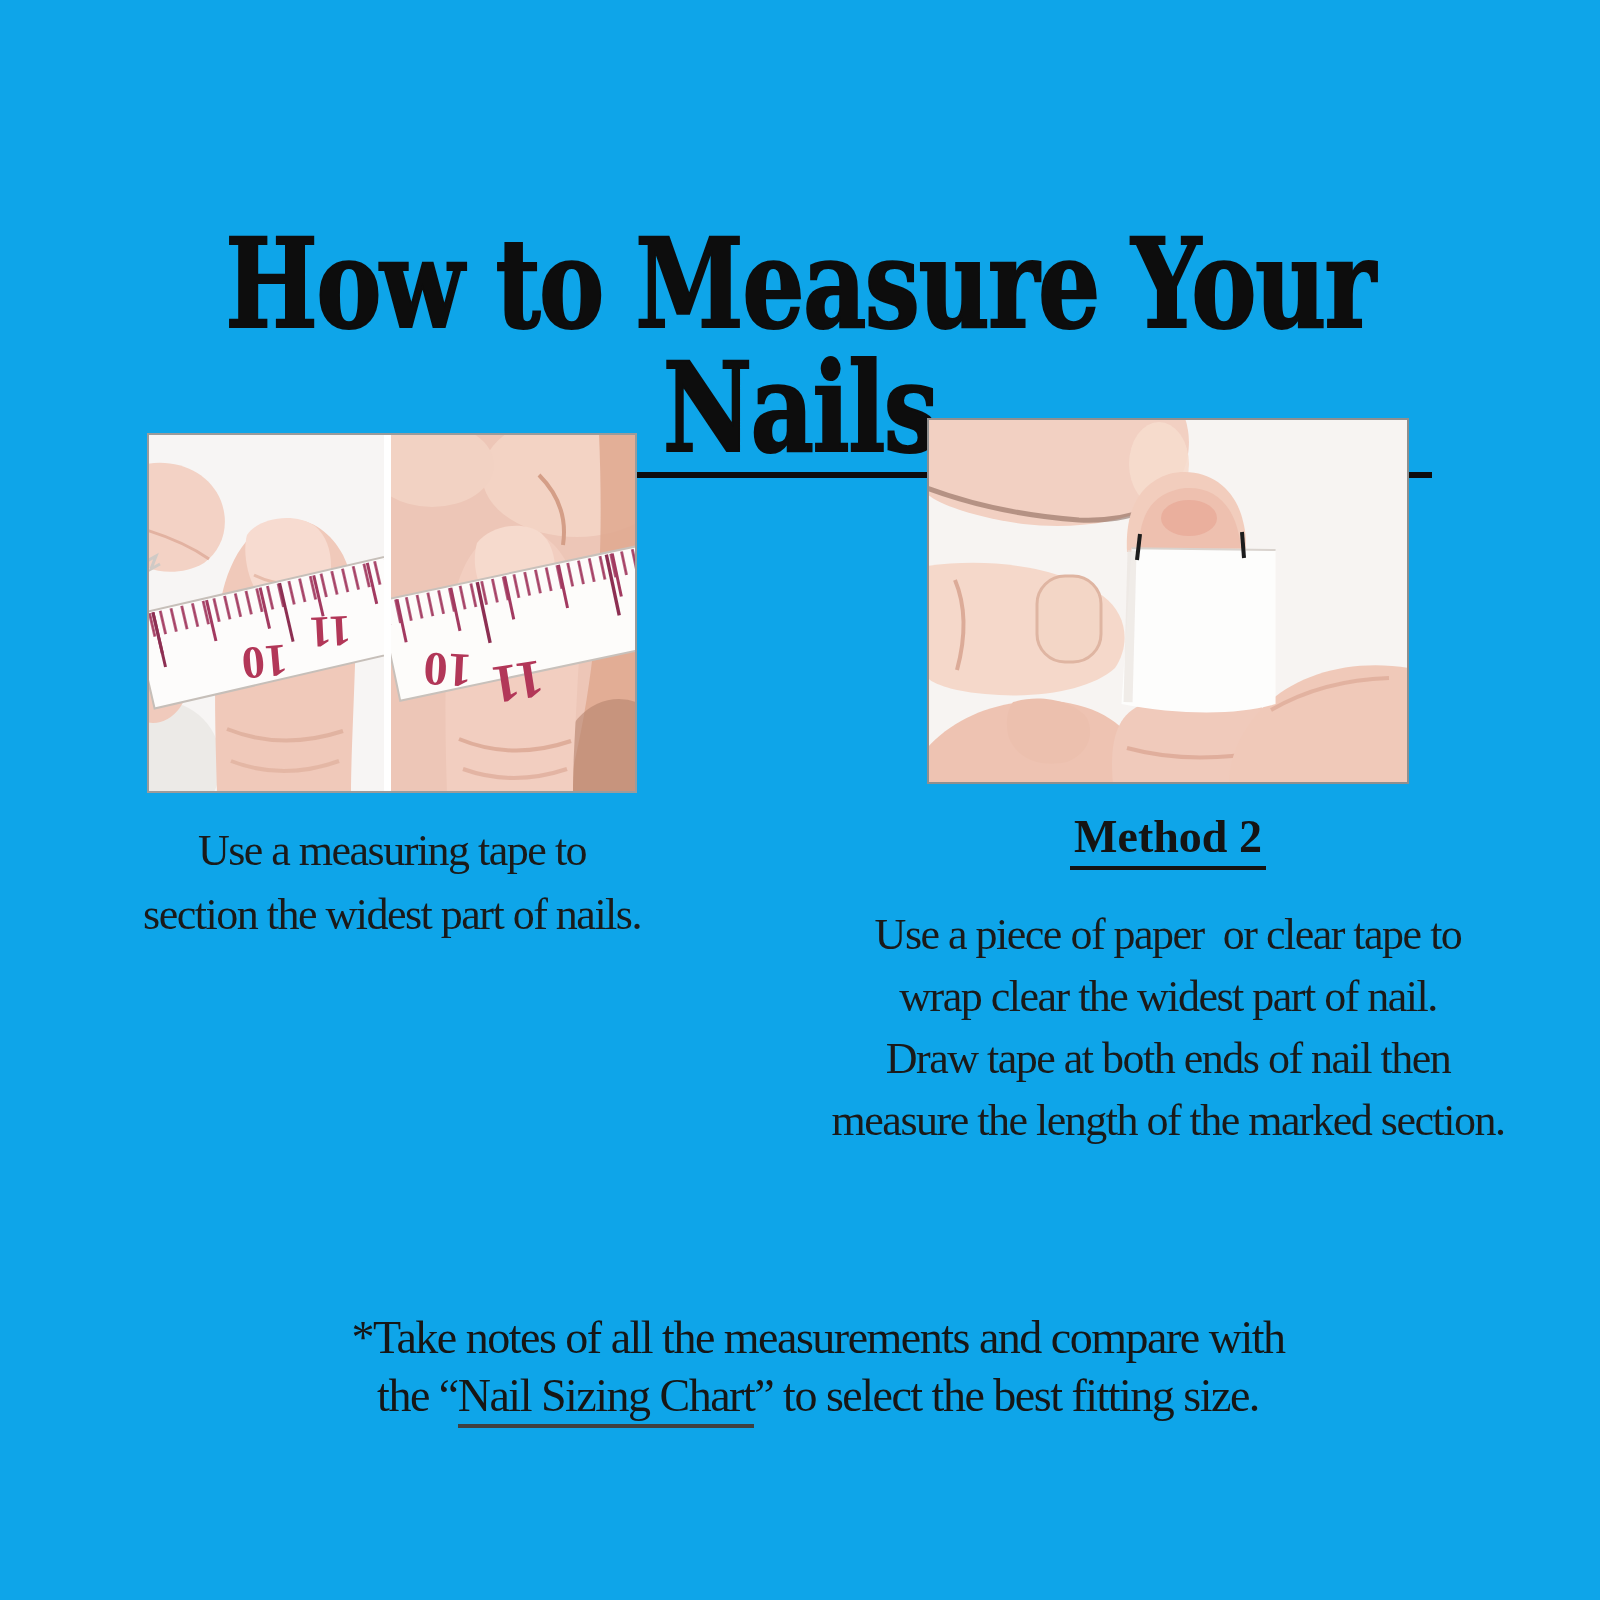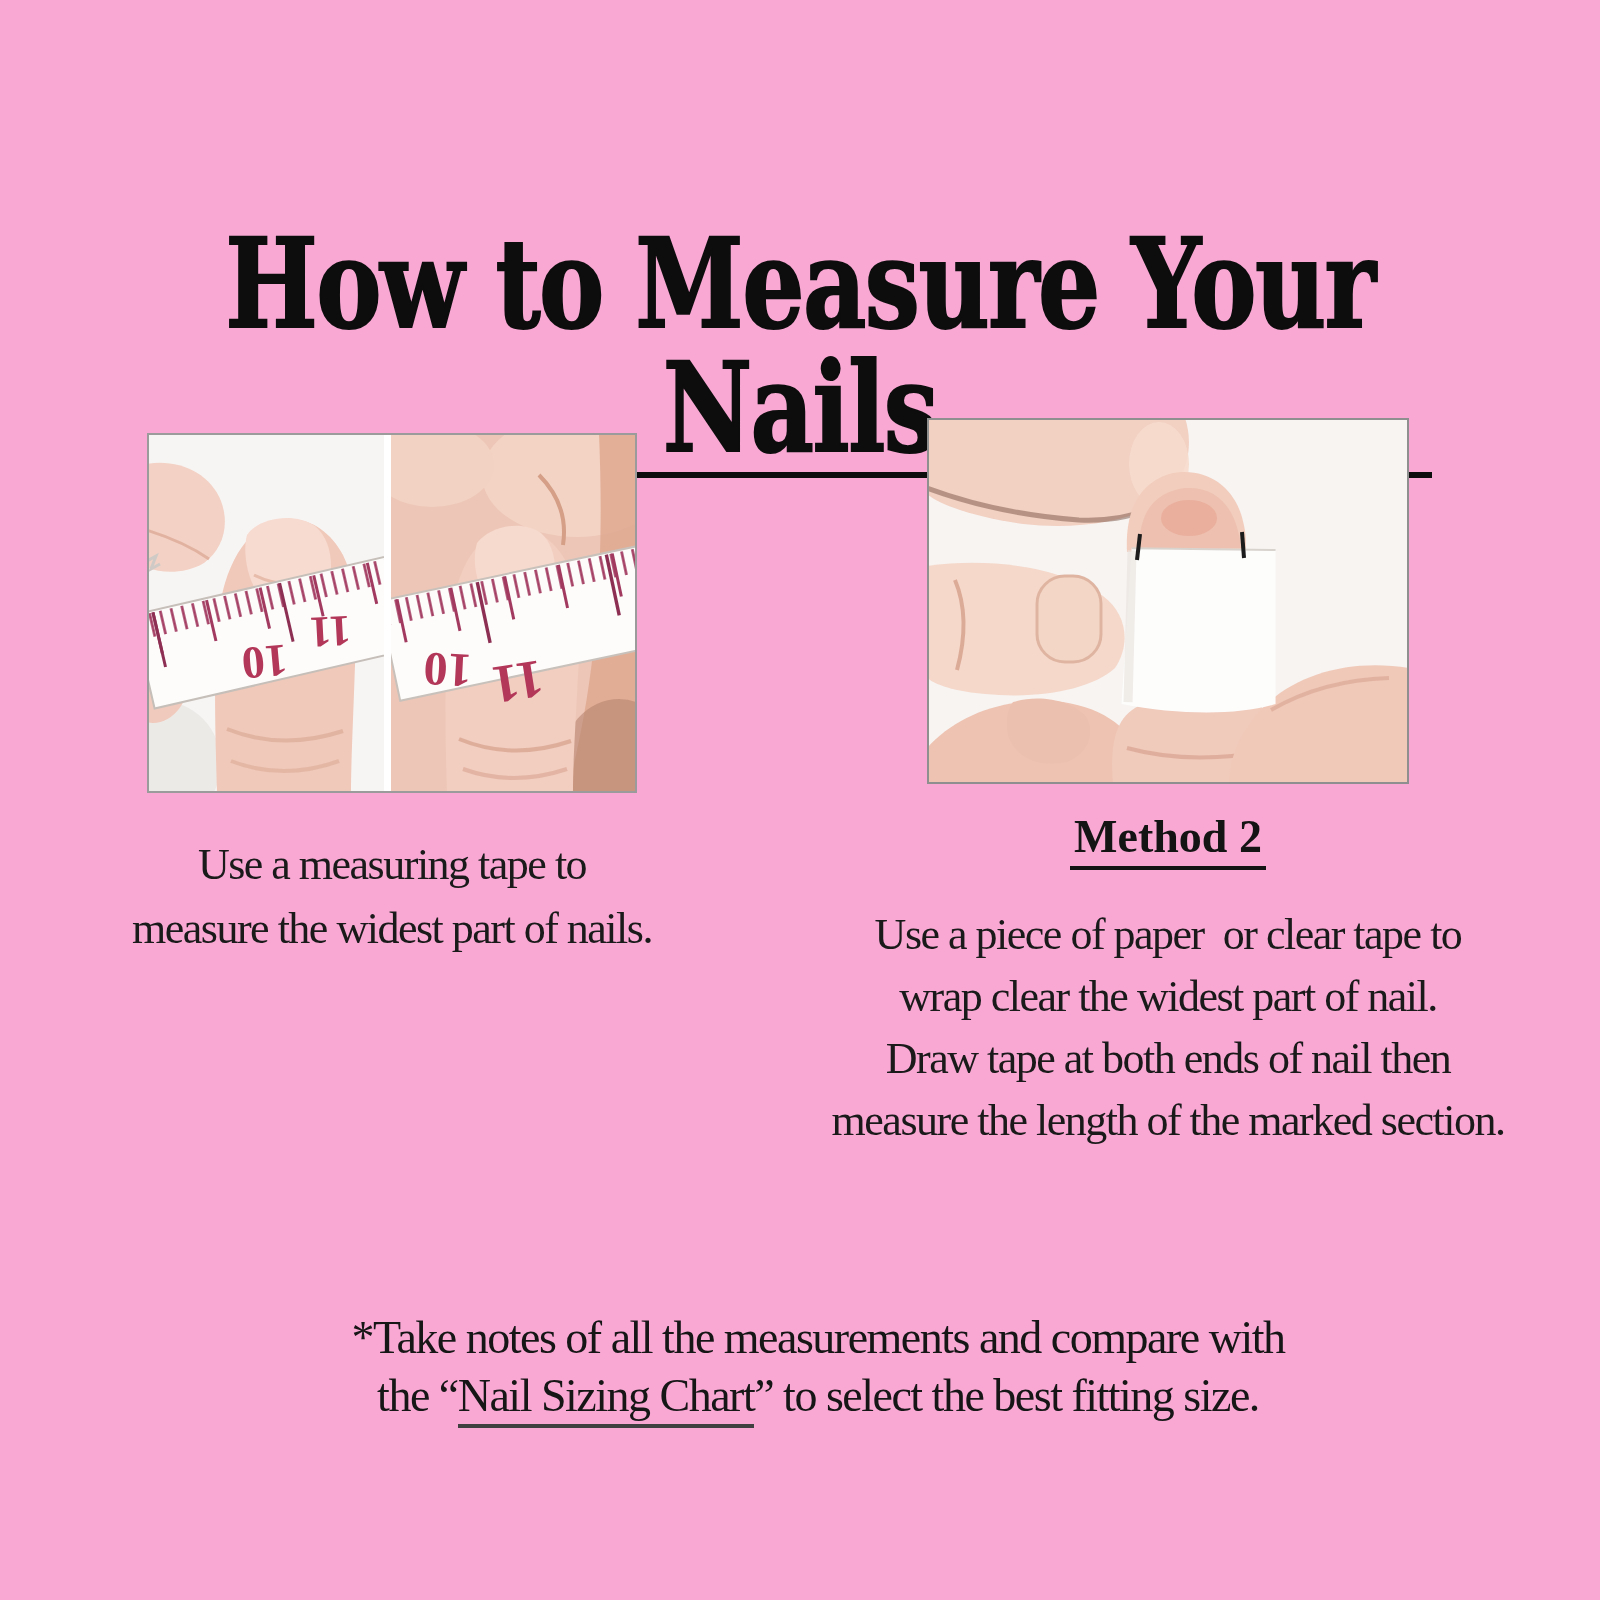--- a/index.html
+++ b/index.html
@@ -1,17 +1,17 @@
 <!DOCTYPE html>
 <html><head>
 <meta charset="utf-8">
 <style>
   html,body{margin:0;padding:0;background:#ffffff;}
   .page{
-    position:relative;width:1600px;height:1600px;background:#f9a8d4;
+    position:relative;width:1600px;height:1600px;background:#0ea5e9;
     font-family:"Liberation Serif",serif;color:#171717;overflow:hidden;
   }
   
   .title{position:absolute;top:222px;left:0;width:100%;text-align:center;margin:0;}
   .title-inner{
     display:inline-block;
     font-family:"DejaVu Serif",serif;font-weight:bold;
     font-size:124px;line-height:1;color:#0d0d0d;
     letter-spacing:-2px;
     transform:scaleX(0.79);transform-origin:center top;
@@ -24,21 +24,21 @@
   .col2{left:768px;top:418px;width:800px;}
   .photo{margin:0 auto;display:block;}
   .photo1{width:490px;height:360px;}
   .photo2{width:482px;height:366px;}
   .photo svg{display:block;width:100%;height:100%;}
   .method-label{margin:0;font-weight:bold;font-size:46px;line-height:1;color:#141414;}
   .col1 .method-label{margin-top:34px;}
   .col2 .method-label{margin-top:30px;}
   .method-label .u{display:inline-block;border-bottom:4px solid #141414;padding:0 4px 6px 4px;}
   .body-text{margin:0;font-size:44px;letter-spacing:-1.5px;color:#1a1a1a;}
-  .body1{margin-top:40px;line-height:64px;text-align:center;}
+  .body1{margin-top:26px;line-height:64px;text-align:center;}
   .body2{margin-top:34px;line-height:62px;}
   .line{display:block;white-space:pre-wrap;}
   
   .footnote{
     position:absolute;top:1291px;left:0;width:100%;text-align:center;margin:18px;
     font-size:46px;line-height:58px;letter-spacing:-1.5px;color:#161616;
   }
   .fline{display:block;white-space:pre-wrap;}
   .chart-ref{border-bottom:4px solid #404040;padding-bottom:3px;}
   svg text{font-family:"Liberation Serif",serif;font-weight:bold;}
@@ -135,21 +135,21 @@
         </g>
 
         <rect x="237" y="0" width="7" height="360" fill="#ffffff"></rect>
         <rect x="1" y="1" width="488" height="358" fill="none" stroke="#9b9b9b" stroke-width="2"></rect>
       </svg>
     </figure>
 
 
     <p class="body-text body1">
       <span class="line">Use a measuring tape to</span>
-      <span class="line">measure the widest part of nails.</span>
+      <span class="line">section the widest part of nails.</span>
     </p>
   </section>
 
   <section class="col col2">
     <figure class="photo photo2">
       <svg viewBox="0 0 482 366">
         <rect x="1" y="1" width="480" height="364" fill="#f7f4f2"></rect>
 
         <g>
           <path d="M 0 0 L 258 0 C 268 30 258 62 238 80 C 208 104 150 112 96 106 C 52 100 14 88 0 76 Z" fill="#f2d0c2"></path>

